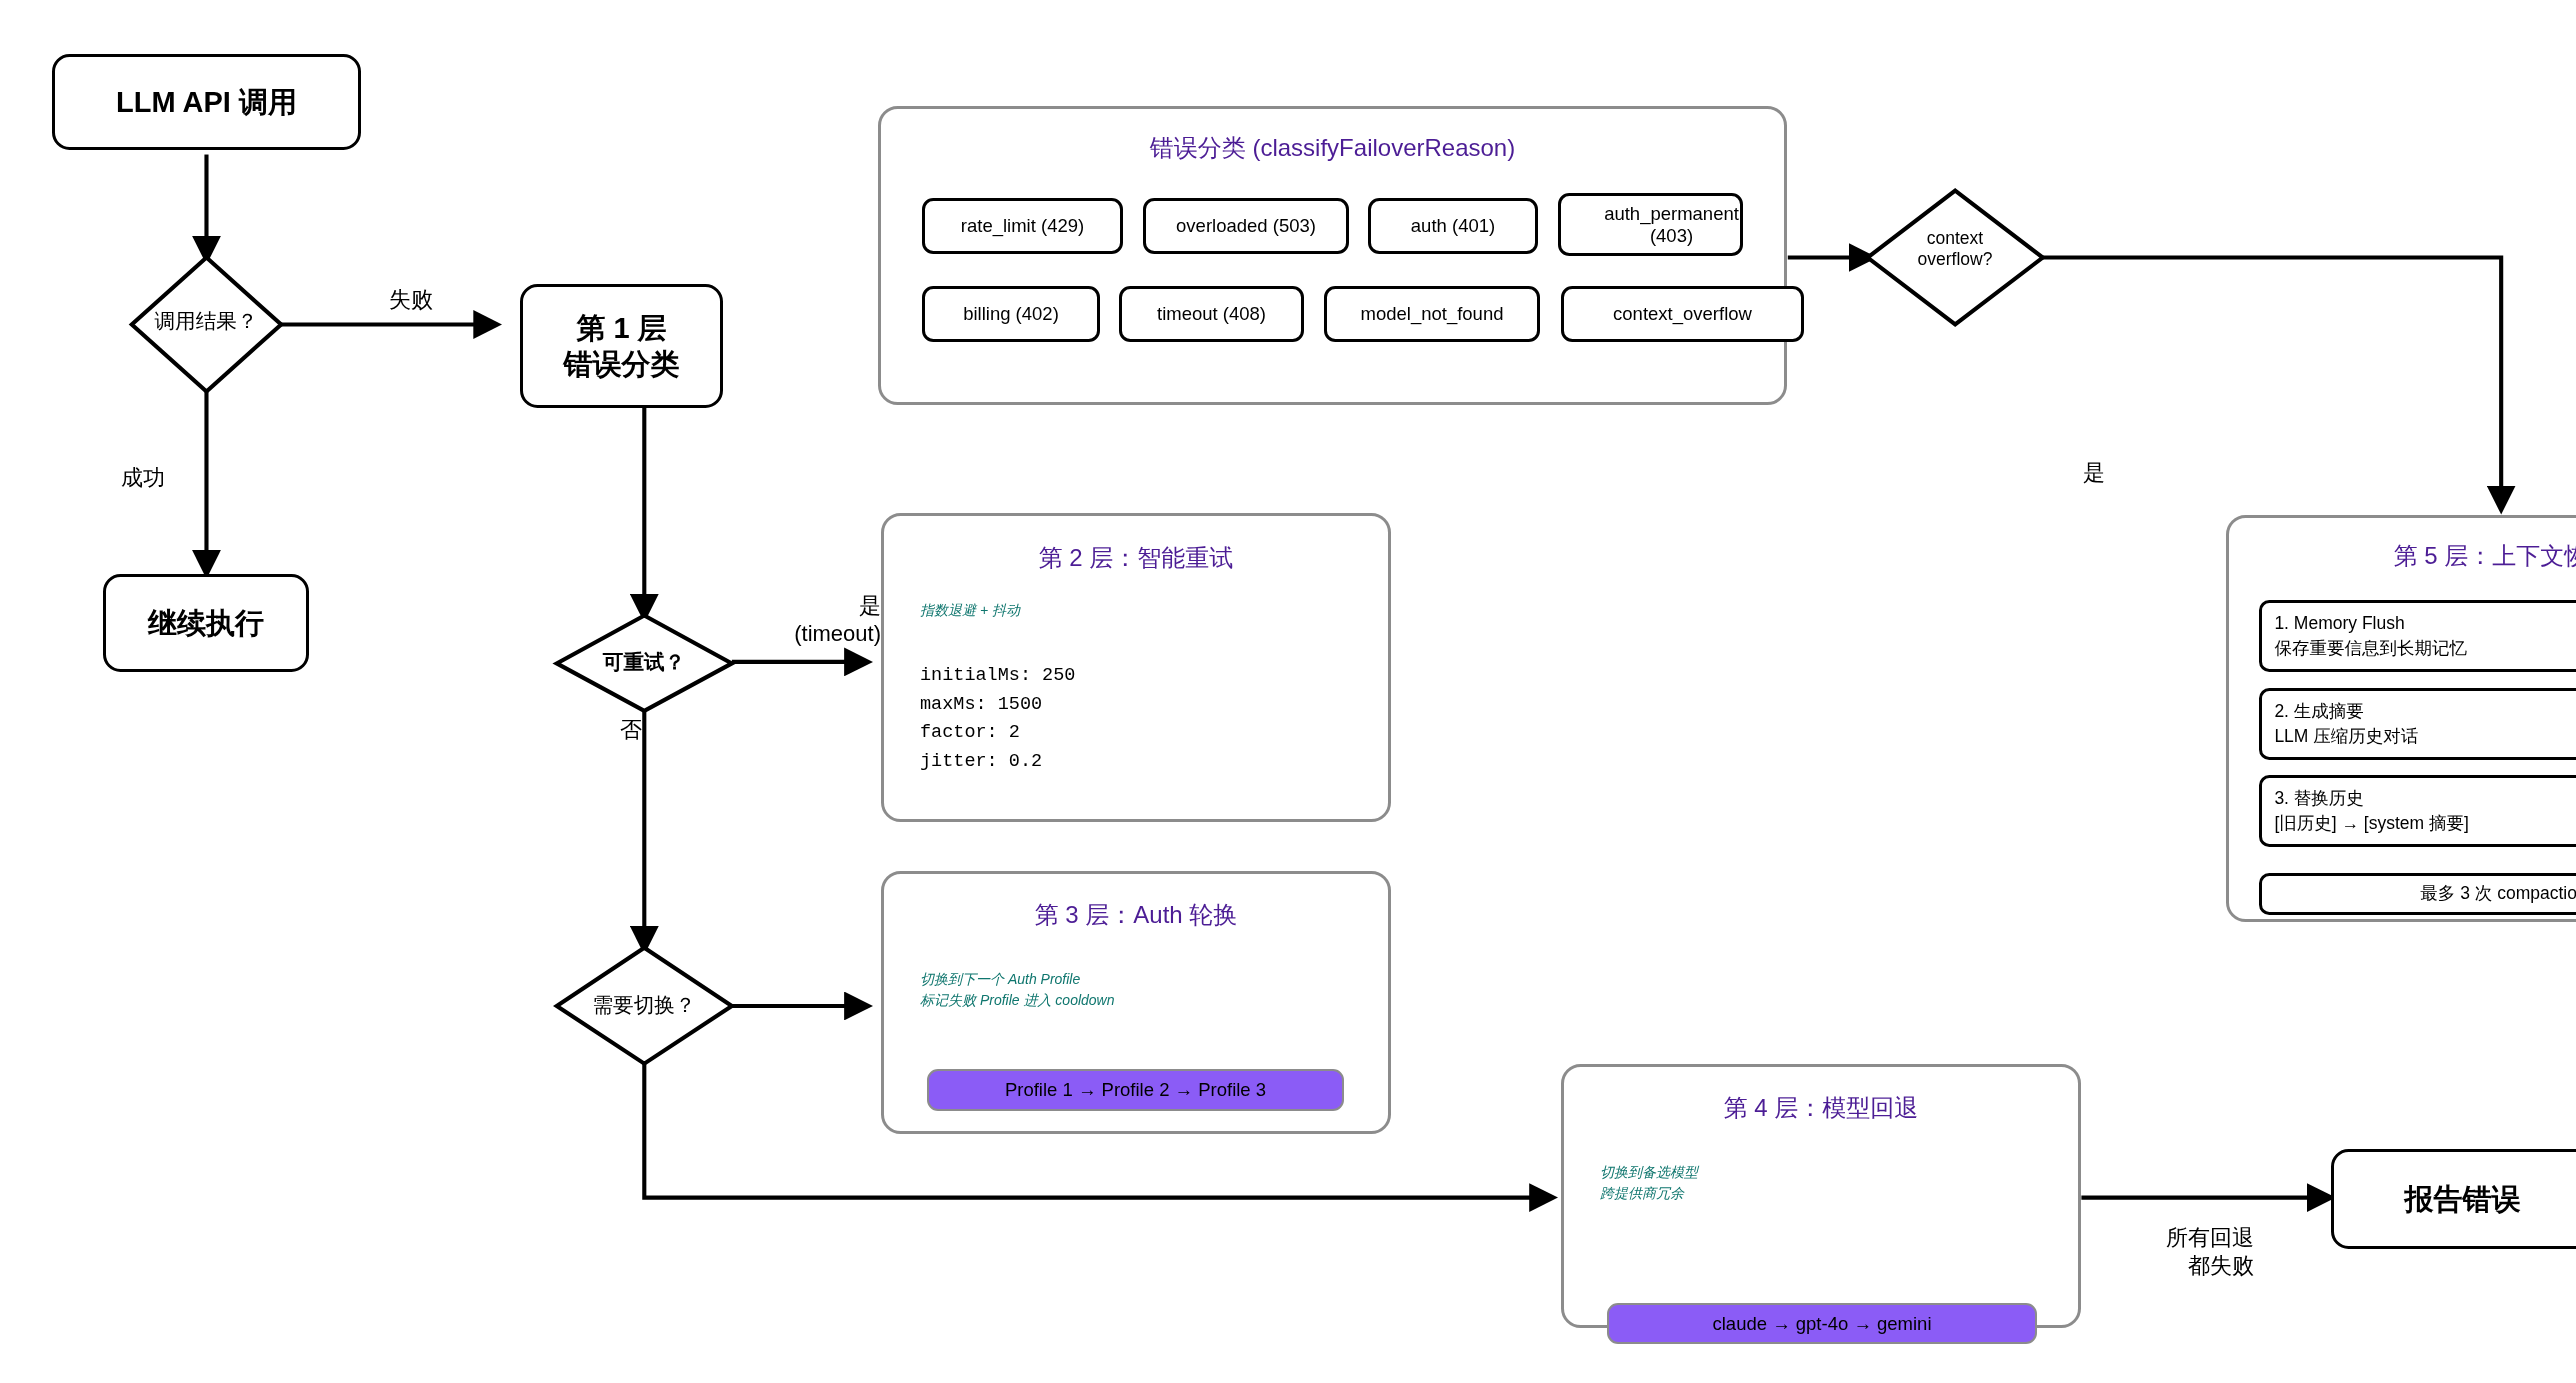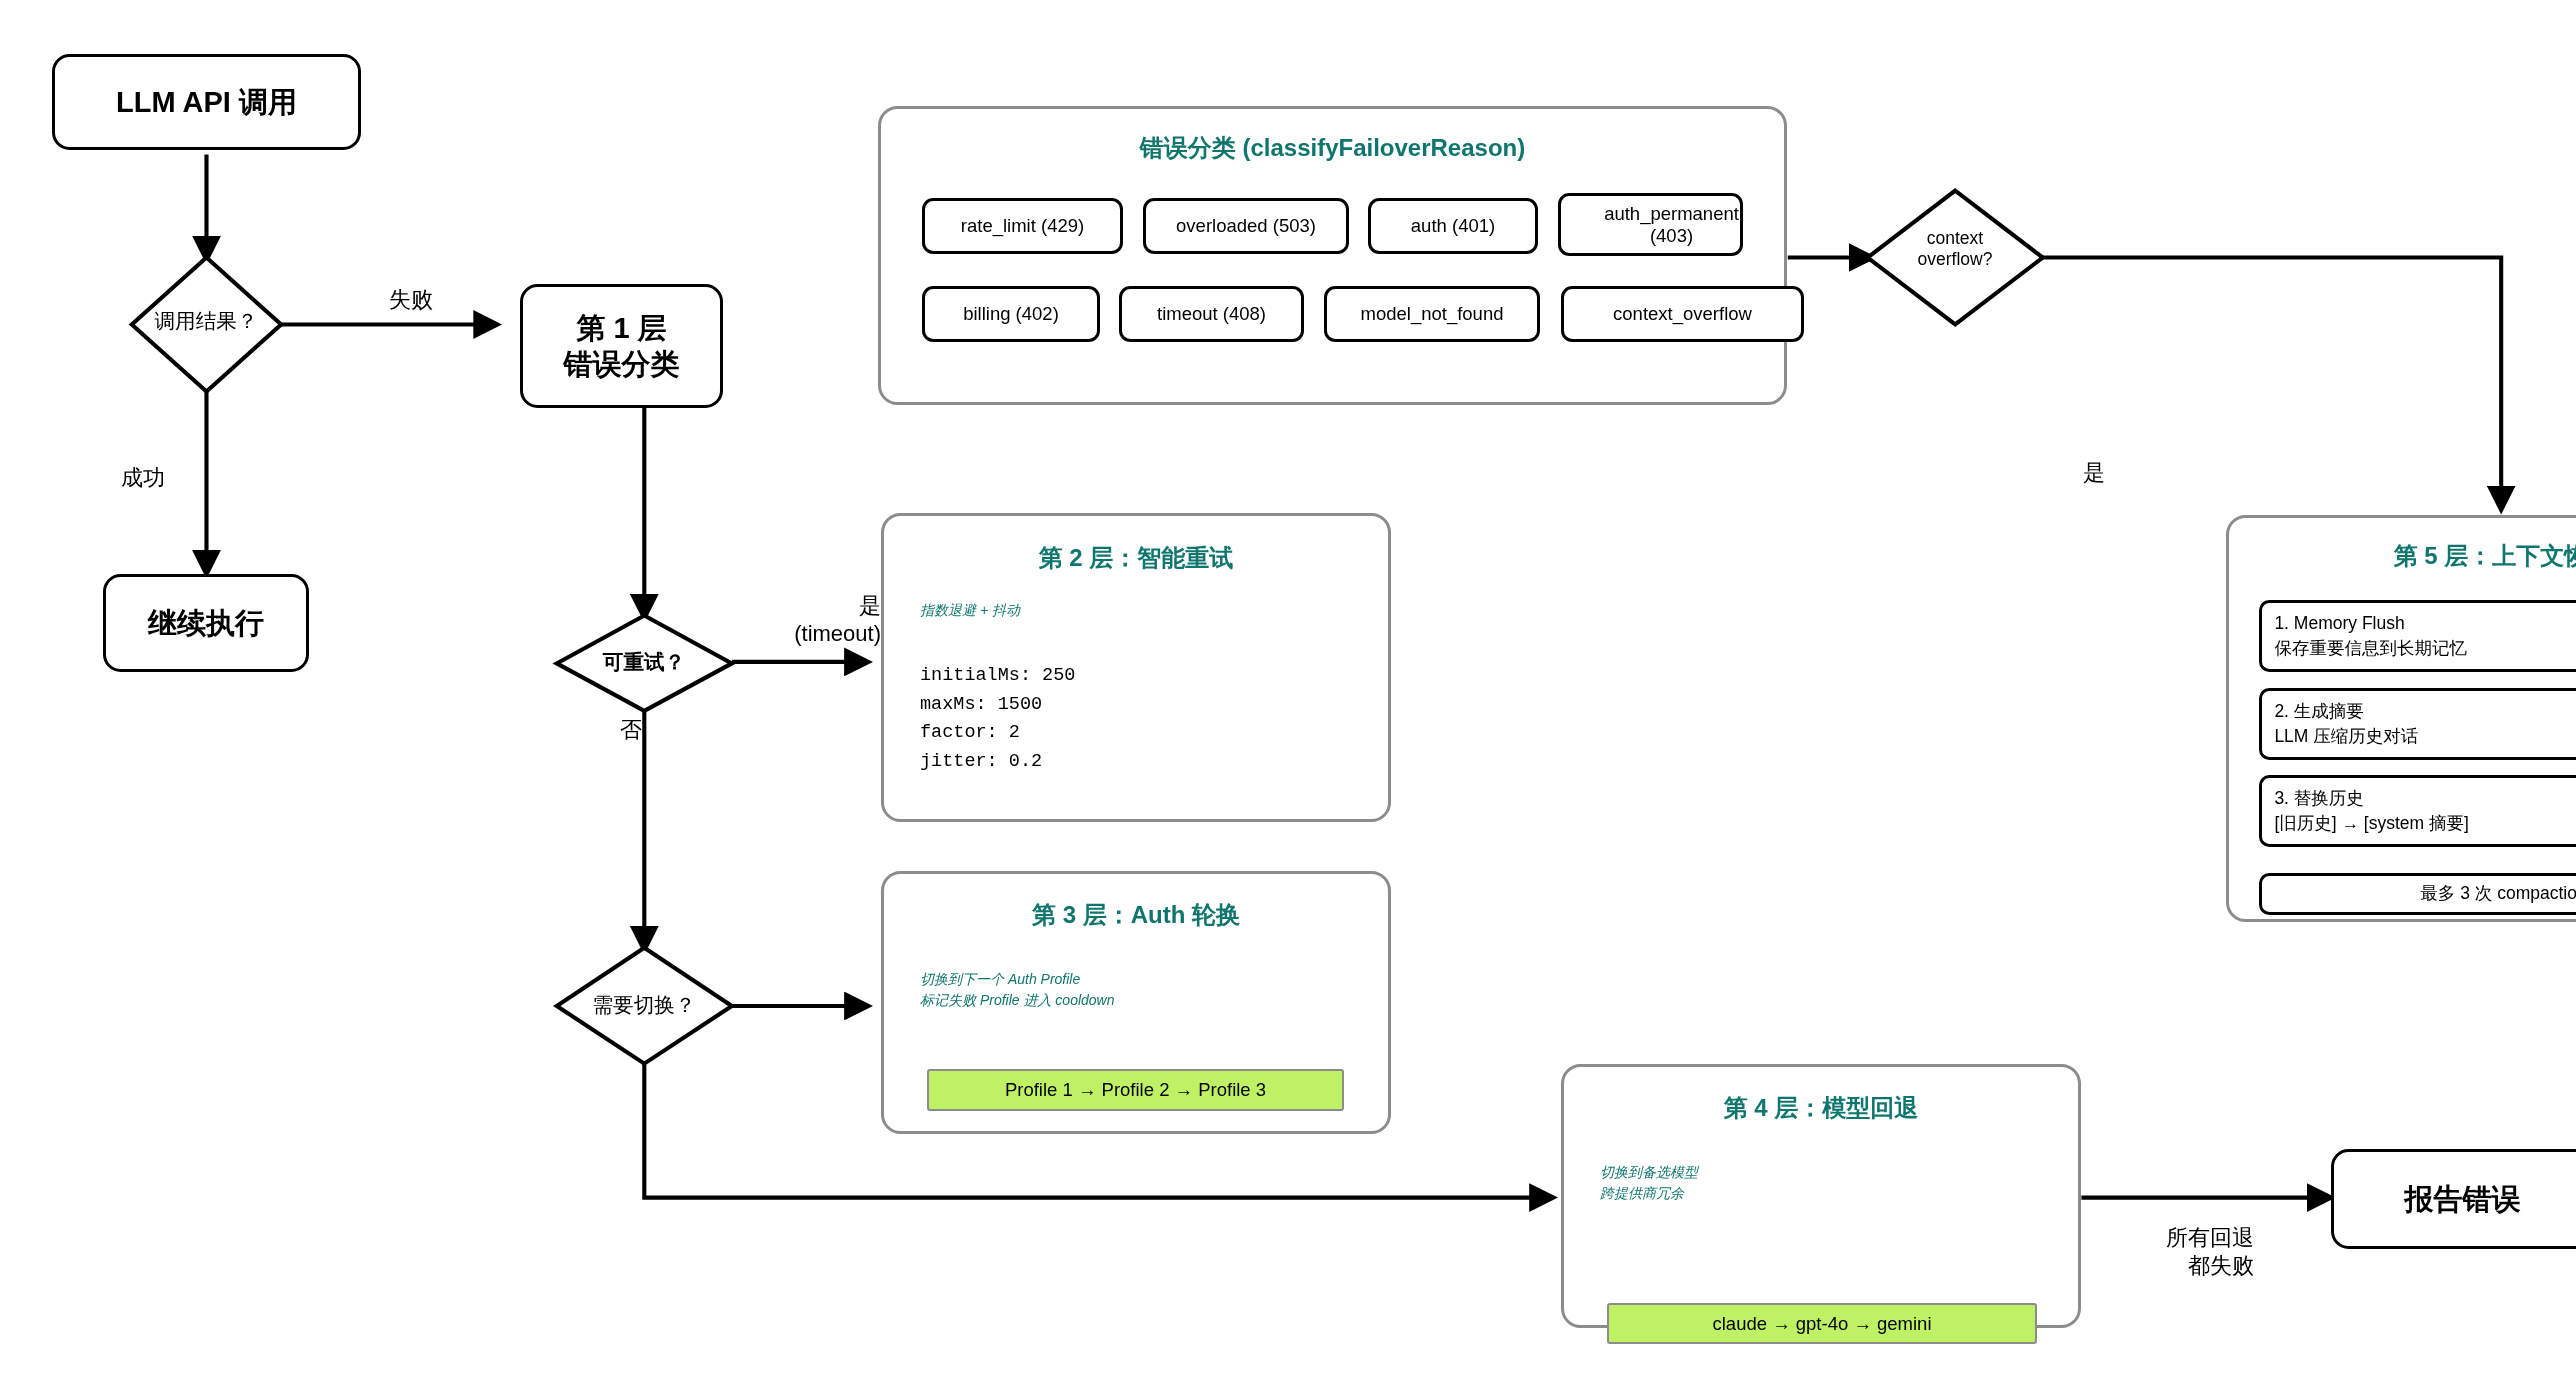--- a/index.html
+++ b/index.html
@@ -43,22 +43,22 @@
   .panel {
     position: absolute;
     box-sizing: border-box;
     background: #ffffff;
     border: 3.1px solid #8c8c8c;
     border-radius: 19.6px;
   }
   .panel-title {
     text-align: center;
     font-size: 24px;
-    font-weight: bold;
-    color: #0f766e;
+    font-weight: normal;
+    color: #4c1d95;
   }
   .chip {
     position: absolute;
     box-sizing: border-box;
     background: #ffffff;
     border: 3.1px solid #000000;
     border-radius: 11.3px;
     display: flex;
     align-items: center;
     justify-content: center;
@@ -79,23 +79,23 @@
     position: absolute;
     font-family: "Liberation Mono", monospace;
     font-size: 18.5px;
     line-height: 1.55;
     color: #000;
     white-space: pre;
   }
   .pillbox {
     position: absolute;
     box-sizing: border-box;
-    background: #bef264;
+    background: #8b5cf6;
     border: 2.6px solid #8c8c8c;
-    border-radius: 3px;
+    border-radius: 11px;
     display: flex;
     align-items: center;
     justify-content: center;
     font-size: 18.5px;
     color: #000;
   }
   .stepbox {
     position: absolute;
     box-sizing: border-box;
     background: #ffffff;

